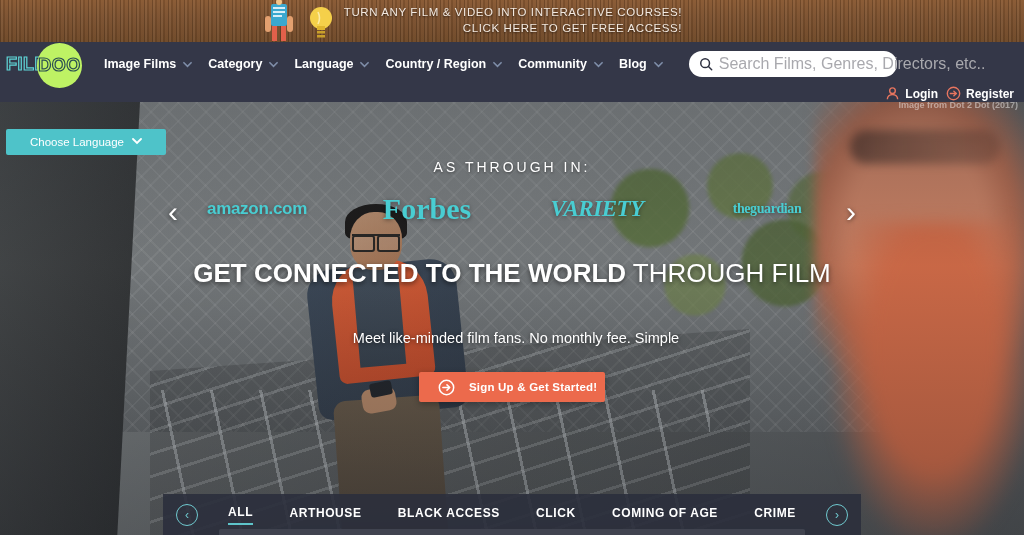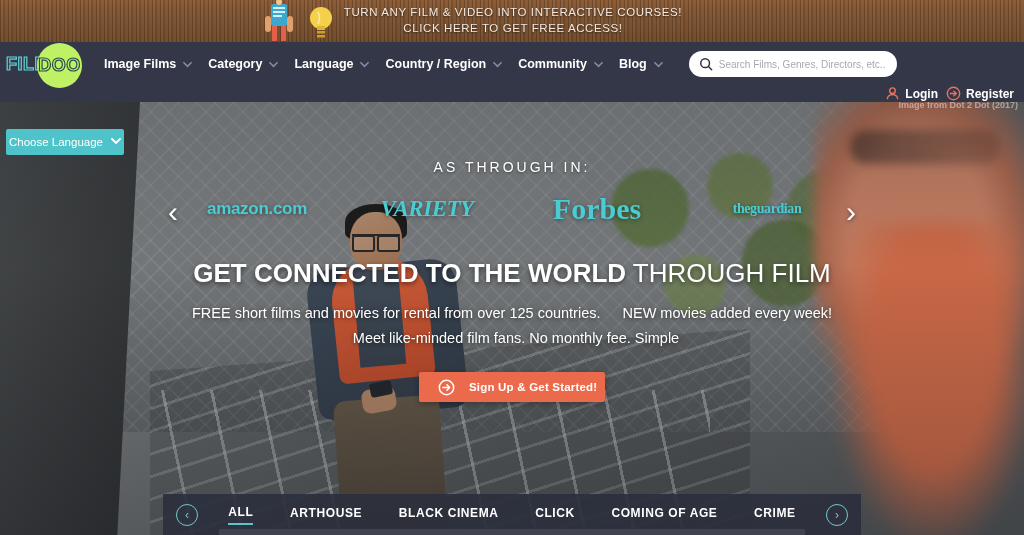--- a/index.html
+++ b/index.html
@@ -19,21 +19,21 @@
         rgba(0,0,0,0.18) 0px, rgba(0,0,0,0.18) 1px,
         rgba(255,255,255,0.05) 1px, rgba(255,255,255,0.05) 3px,
         rgba(0,0,0,0.10) 3px, rgba(0,0,0,0.10) 5px,
         rgba(255,255,255,0.02) 5px, rgba(255,255,255,0.02) 8px),
       linear-gradient(180deg,#8a5a33 0%,#7d5230 40%,#6f4928 100%);
     display:flex; align-items:center; justify-content:center;
     cursor:pointer;
   }
   .promo-inner{ display:flex; align-items:center; gap:10px; transform:translateX(-40px); }
   .promo-icons{ display:flex; align-items:flex-end; gap:12px; height:42px; }
-  .promo-text{ text-align:center; line-height:1.35; }
+  .promo-text{ text-align:right; line-height:1.35; }
   .promo-line{
     color:#f3e9e0; font-size:11.5px; letter-spacing:0.6px;
     text-shadow:0 1px 2px rgba(0,0,0,0.55);
     white-space:nowrap;
   }
 
   
   .navbar{
     position:absolute; top:42px; left:0; width:1024px; height:60px;
     background:#343748; z-index:30;
@@ -64,21 +64,21 @@
     margin-right:16px; cursor:pointer; white-space:nowrap;
   }
   .caret{ width:9px; height:9px; display:block; }
   .caret svg{ display:block; }
   .searchbox{
     margin-left:10px; width:208px; height:26px; border-radius:13px;
     background:#ffffff; display:flex; align-items:center; padding:0 10px;
     cursor:text;
   }
   .search-ico{ width:14px; height:14px; margin-right:6px; flex:none; }
-  .search-ph{ font-size:10px; color:#a9a9ae; white-space:nowrap; }
+  .search-ph{ font-size:16px; color:#a9a9ae; white-space:nowrap; }
   .nav-auth{
     position:absolute; right:10px; top:44px; height:16px;
     display:flex; align-items:flex-start; gap:8px;
   }
   .auth-item{ display:flex; align-items:center; gap:5px; cursor:pointer; }
   .auth-label{ color:#ffffff; font-size:12px; font-weight:bold; }
   .auth-ico{ width:15px; height:15px; display:block; }
 
   
   .hero{
@@ -198,21 +198,21 @@
   }
   .hero-scrim{
     position:absolute; inset:0;
     background:linear-gradient(180deg, rgba(30,34,40,0.30) 0%, rgba(30,34,40,0.12) 35%, rgba(25,28,34,0.38) 100%);
   }
 
   
   .choose-lang{
     position:absolute; left:6px; top:27px; z-index:12;
     background:#4ec3c9; color:#ffffff;
-    font-size:11.5px; padding:7px 3px; border-radius:2px;
+    font-size:11.5px; padding:7px 24px; border-radius:2px;
     display:flex; align-items:center; gap:8px; cursor:pointer;
   }
   .img-credit{
     position:absolute; right:6px; top:-2px; z-index:12;
     font-size:9px; color:rgba(255,255,255,0.45); font-weight:bold;
     white-space:nowrap;
   }
   .featured-label{
     position:absolute; left:0; right:0; top:57px; text-align:center; z-index:11;
     color:#ffffff; font-size:14px; letter-spacing:3px;
@@ -457,32 +457,29 @@
     </span>
   </div>
 
   <div class="featured-label">AS  THROUGH  IN:</div>
 
   <div class="hero-arrow left">‹</div>
   <div class="hero-arrow right">›</div>
 
   <div class="press-row">
     <div class="press-logo pl-amazon">amazon.com</div>
+    <div class="press-logo pl-forbes">Forbes</div>
     <div class="press-logo pl-variety">VARIETY</div>
-    <div class="press-logo pl-forbes">Forbes</div>
     <div class="press-logo pl-guardian">theguardian</div>
   </div>
 
   <div class="headline">
     <b>GET CONNECTED TO THE WORLD</b><span> THROUGH FILM</span>
   </div>
 
-  <div class="sub1">
-    <span>FREE short films and movies for rental from over 125 countries.</span><span class="sub-gap"></span><span>NEW movies added every week!</span>
-  </div>
   <div class="sub2">Meet like-minded film fans. No monthly fee. Simple</div>
 
   <div class="cta">
     <span class="cta-ico">
       <svg width="17" height="17" viewBox="0 0 18 18">
         <circle cx="9" cy="9" r="7.6" stroke="#ffffff" stroke-width="1.6" fill="none"></circle>
         <line x1="5.2" y1="9" x2="12" y2="9" stroke="#ffffff" stroke-width="1.6" stroke-linecap="round"></line>
         <path d="M9.5 6.2 L12.4 9 L9.5 11.8" stroke="#ffffff" stroke-width="1.6" fill="none" stroke-linecap="round" stroke-linejoin="round"></path>
       </svg>
     </span>
@@ -492,19 +489,19 @@
   <div class="hero-search">
     
   </div>
 </div>
 
 <div class="catbar">
   <div class="cat-nav left">‹</div>
   <div class="cat-items">
     <div class="cat-item active">ALL</div>
     <div class="cat-item">ARTHOUSE</div>
-    <div class="cat-item">BLACK CINEMA</div>
+    <div class="cat-item">BLACK ACCESS</div>
     <div class="cat-item">CLICK</div>
     <div class="cat-item">COMING OF AGE</div>
     <div class="cat-item">CRIME</div>
   </div>
   <div class="cat-nav right">›</div>
 </div>
 
 </body></html>

